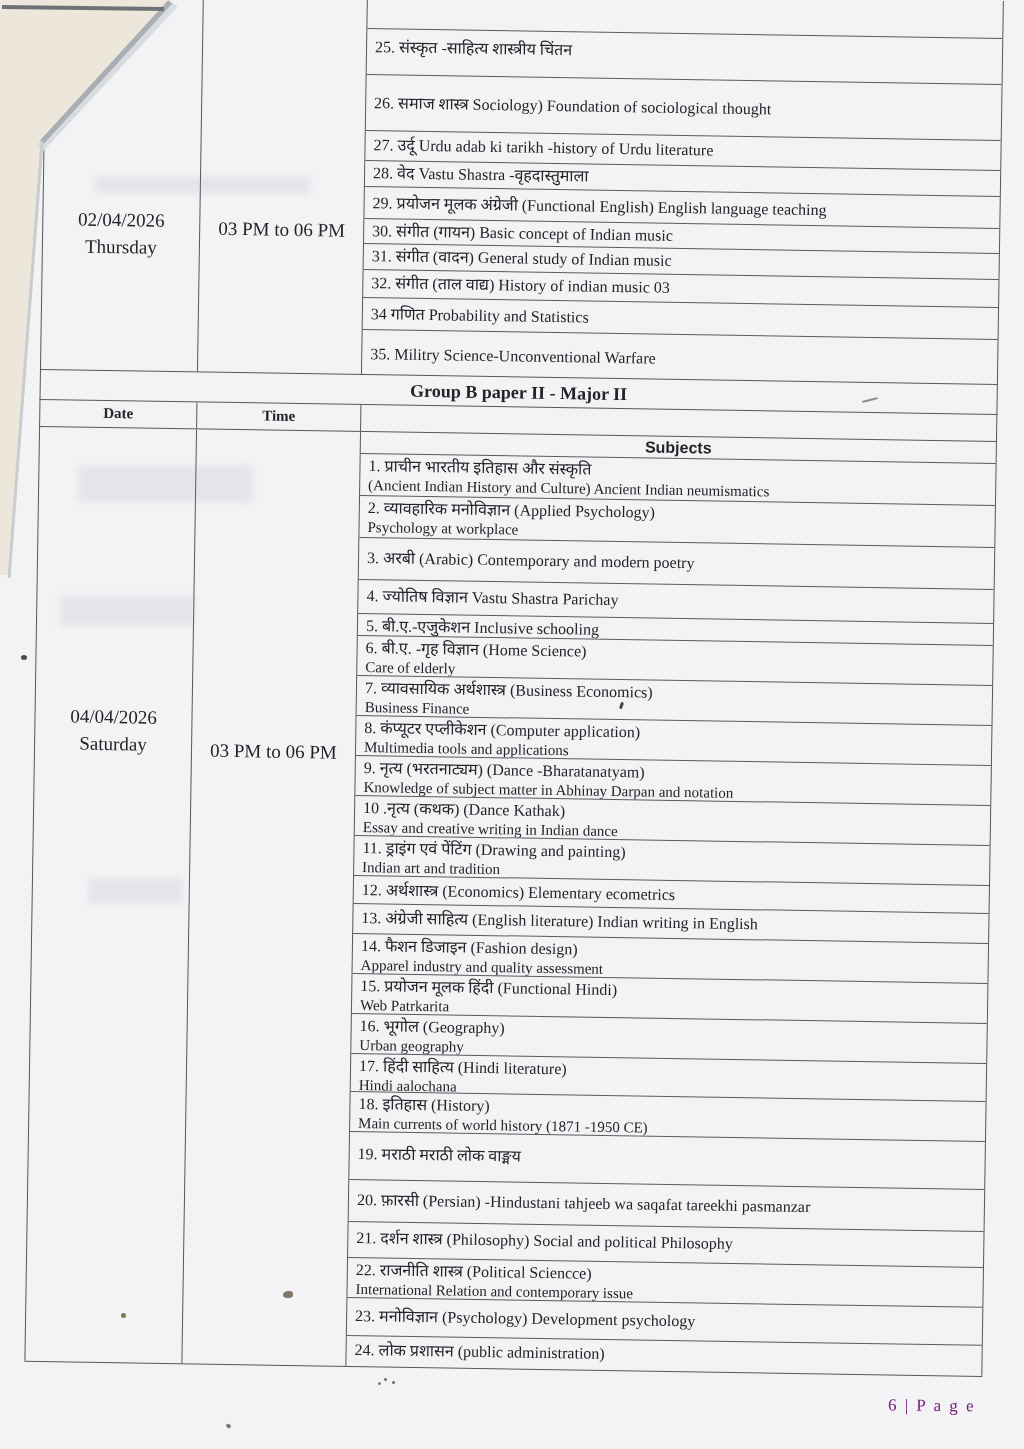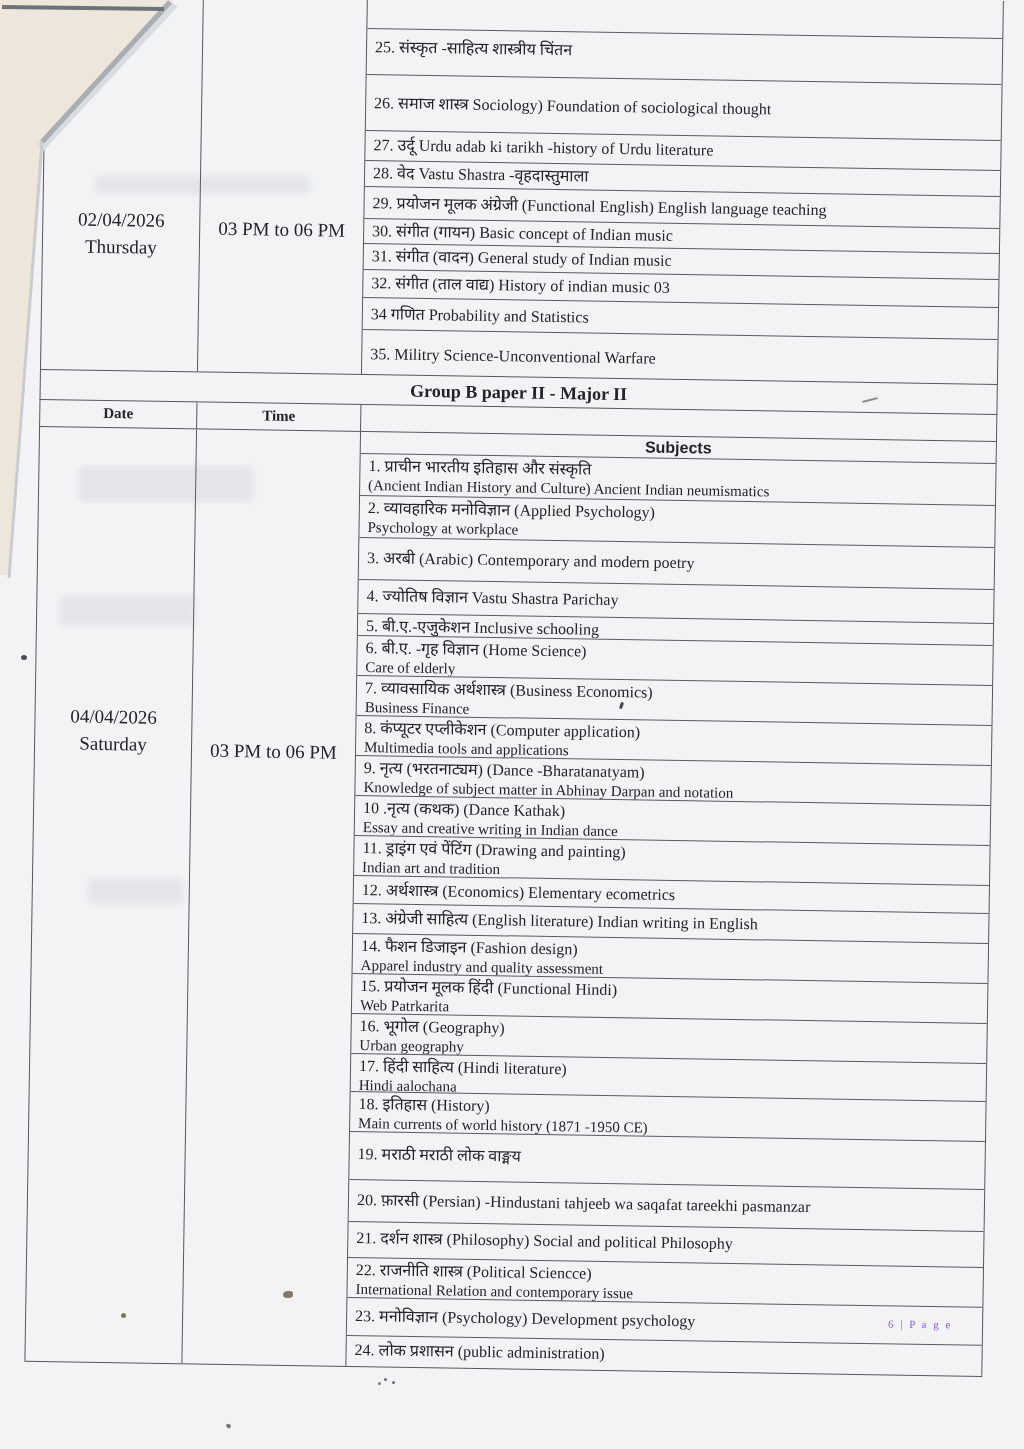--- a/index.html
+++ b/index.html
@@ -38,22 +38,22 @@
   .hd{font-weight:bold;font-size:15px;text-align:center;padding-top:4px;}
   .subjects-labelrow{
     box-sizing:border-box;height:22px;border-bottom:1px solid #595b5f;
     text-align:center;font-family:"Liberation Sans","DejaVu Sans",sans-serif;
     font-weight:bold;font-size:16px;line-height:21px;
   }
   
   .corner{position:absolute;left:0;top:0;z-index:6;pointer-events:none;}
   
   .pagenum{
-    position:absolute;left:888px;top:1318px;font-size:11px;letter-spacing:2px;
-    color:#8b5cf6;transform:rotate(0.6deg);
+    position:absolute;left:888px;top:1396px;font-size:17px;letter-spacing:2px;
+    color:#701a75;transform:rotate(0.6deg);
   }
   
   .bleed{position:absolute;background:rgba(125,128,158,0.12);filter:blur(3px);border-radius:4px;z-index:2;}
   .speck{position:absolute;z-index:4;}
   .s1{left:862px;top:399px;width:16px;height:2px;background:#8a8d90;transform:rotate(-14deg);border-radius:2px;}
   .s2{left:283px;top:1291px;width:10px;height:7px;background:#6e5f52;border-radius:60% 40% 50% 50%;opacity:.85;}
   .s3{left:121px;top:1313px;width:5px;height:5px;background:#7b7f4e;border-radius:50%;}
   .s4{left:21px;top:655px;width:6px;height:5px;background:#4e4f52;border-radius:50%;}
   .s5{left:620px;top:702px;width:3px;height:7px;background:#45474b;transform:rotate(20deg);border-radius:2px;}
   .s6{left:384px;top:1378px;width:3px;height:3px;background:#6a6c70;border-radius:50%;box-shadow:8px 3px 0 #6a6c70,-6px 4px 0 #7a7c80;}

